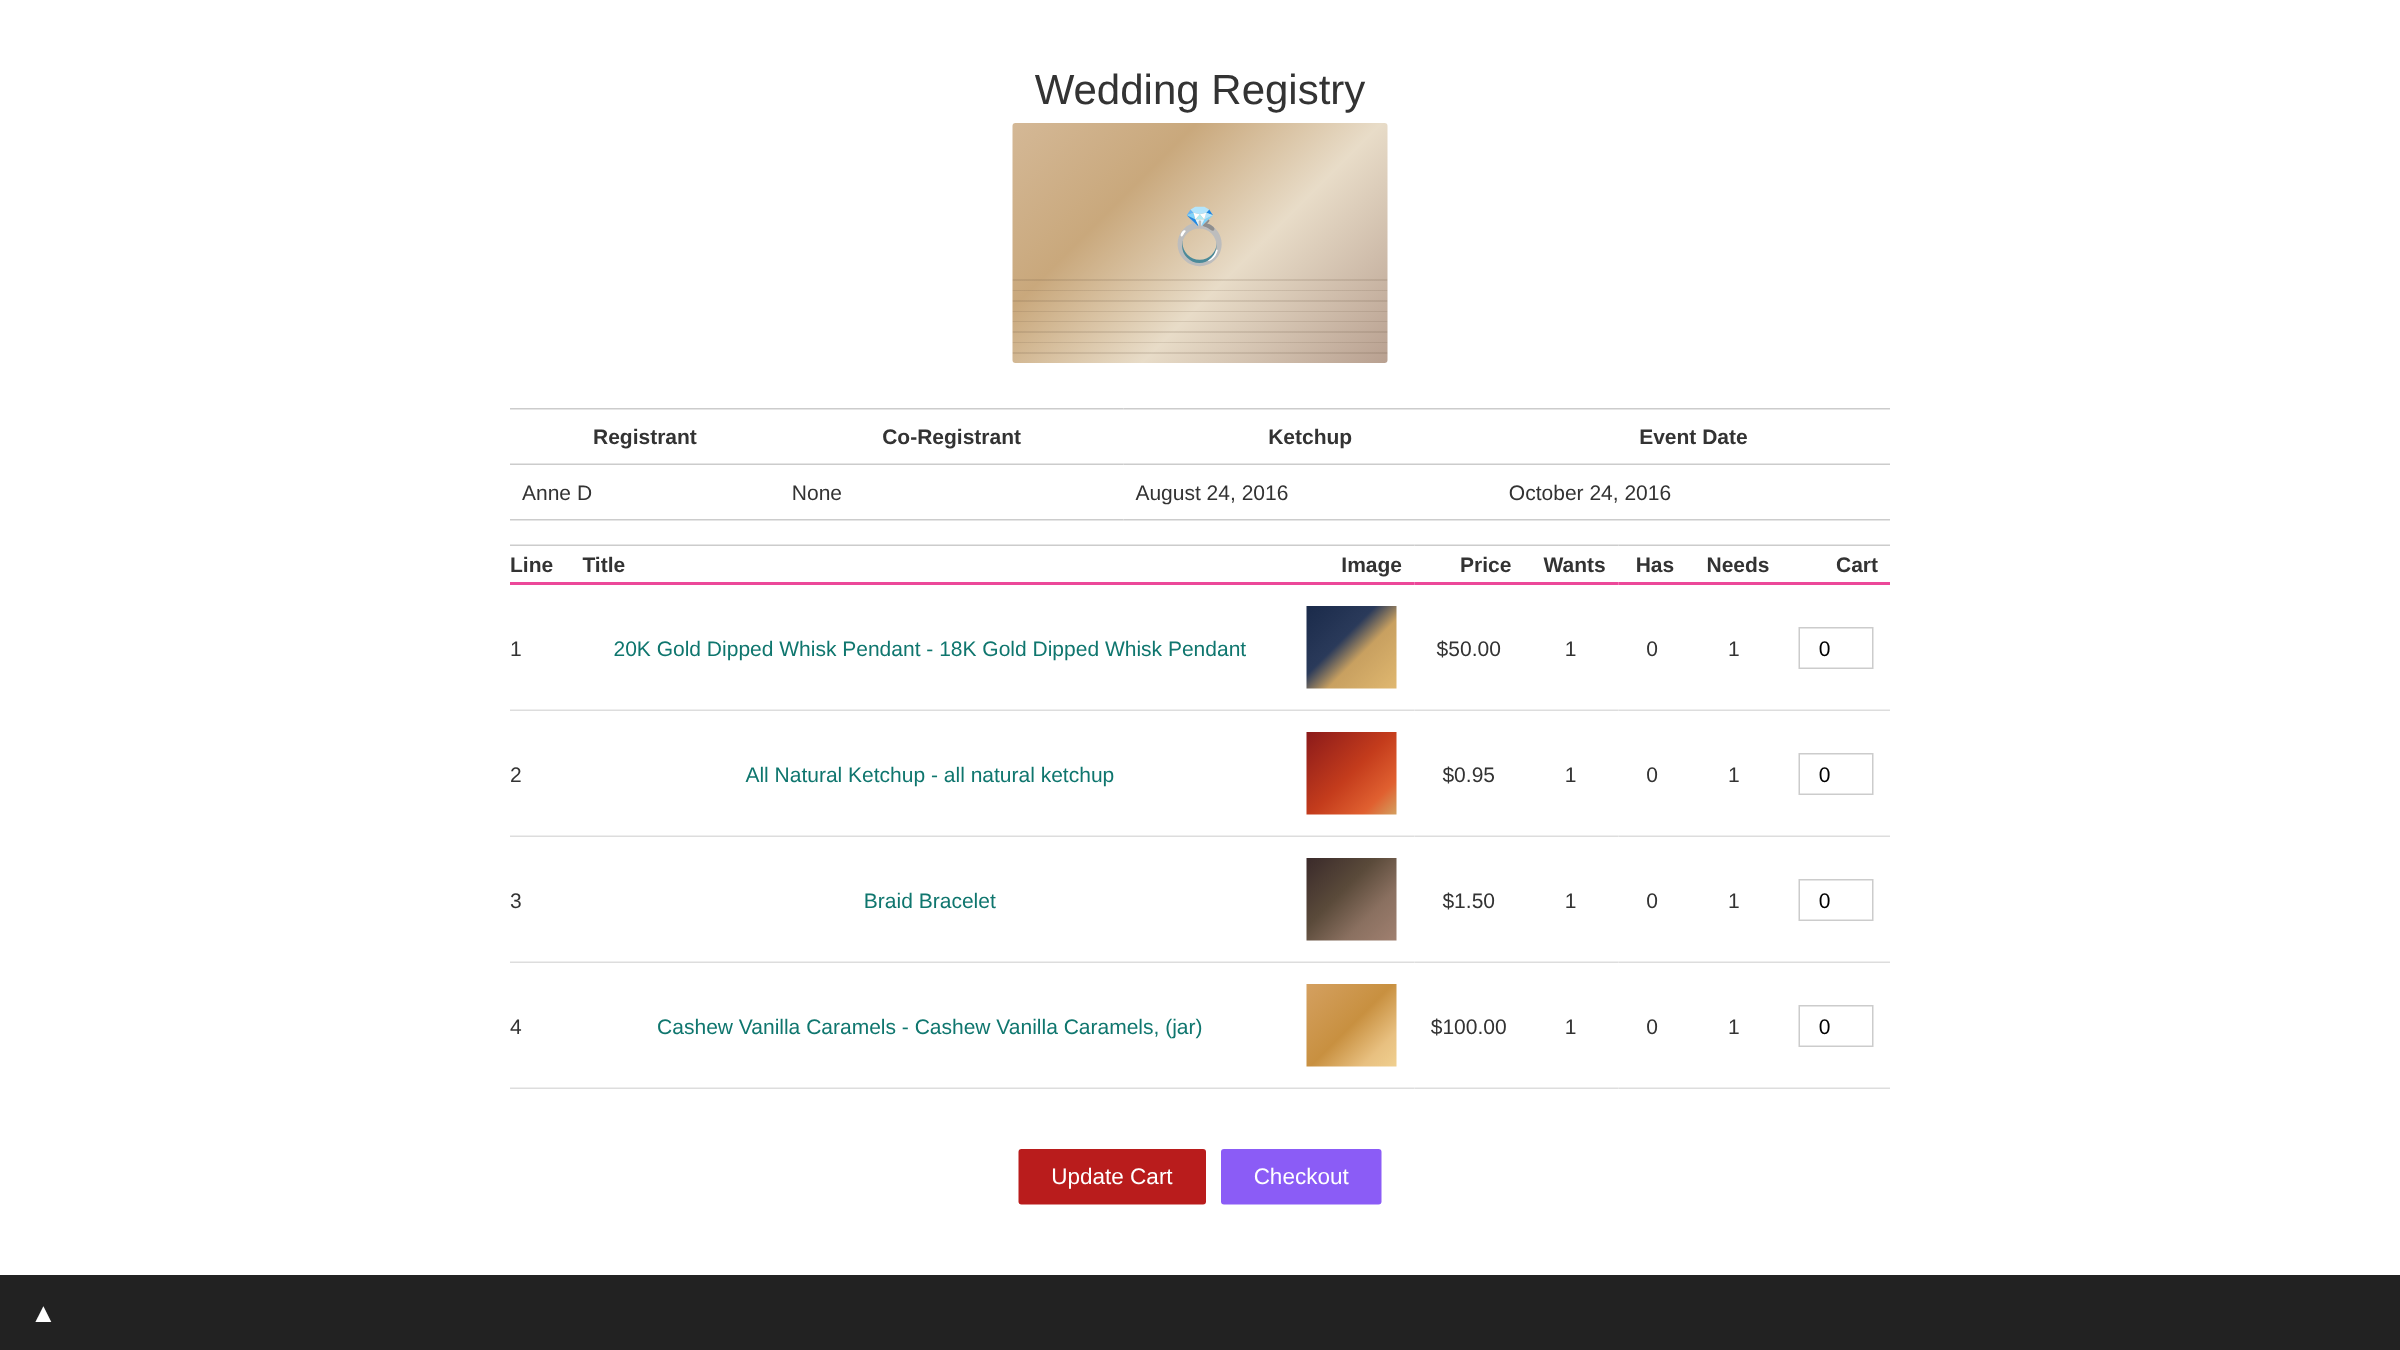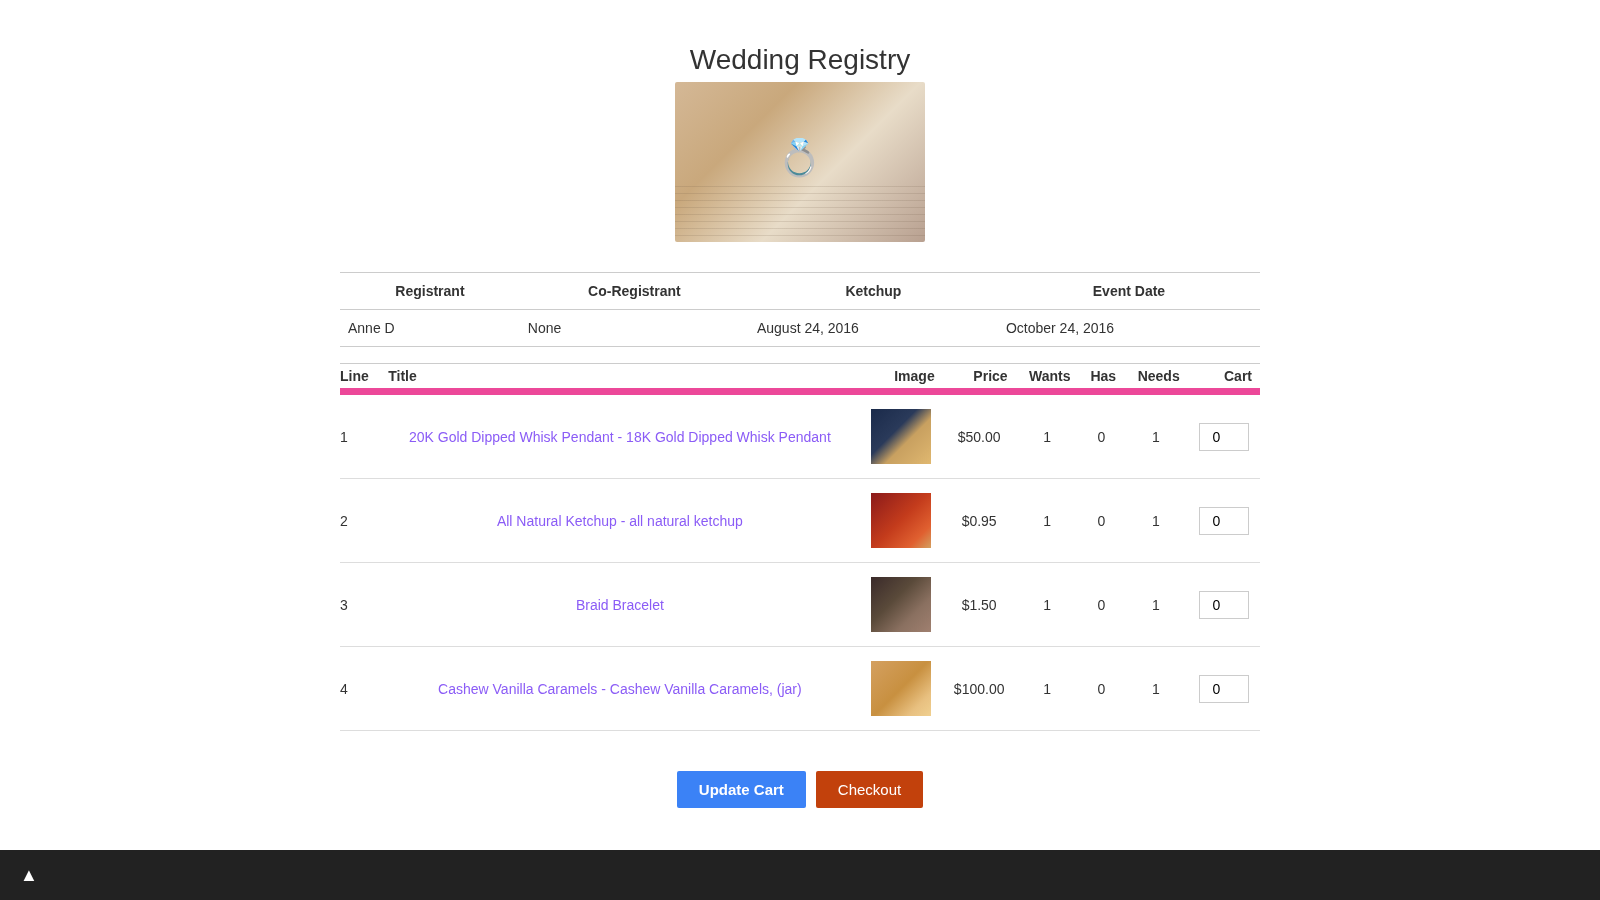--- a/index.html
+++ b/index.html
@@ -91,21 +91,21 @@
     .products-table {
       width: 100%;
       border-collapse: collapse;
       margin-bottom: 20px;
     }
     .products-table th {
       font-weight: 600;
       font-size: 14px;
       padding: 4px 8px;
       border-top: 1px solid #ccc;
-      border-bottom: 7px solid #ec4899;
+      border-bottom: 2px solid #ec4899;
       color: #333;
     }
     .products-table th:first-child {
       text-align: left;
       padding-left: 0;
     }
     .products-table th.col-title {
       text-align: left;
     }
     .products-table th.col-right {
@@ -118,21 +118,21 @@
       border-bottom: 1px solid #ddd;
       color: #333;
       text-align: center;
       vertical-align: middle;
     }
     .products-table td.col-line {
       text-align: left;
       padding-left: 0;
     }
     .product-link {
-      color: #8b5cf6;
+      color: #0f766e;
       text-decoration: none;
       cursor: pointer;
     }
     
     .thumb-gold {
       width: 60px;
       height: 55px;
       background: linear-gradient(135deg, #1a2a4a 0%, #2a3a5a 40%, #c8a060 60%, #e0b870 100%);
       display: inline-block;
       vertical-align: middle;
@@ -168,31 +168,30 @@
       font-size: 14px;
       padding: 2px 4px;
     }
     .buttons-row {
       display: flex;
       justify-content: center;
       gap: 10px;
       padding: 20px 0;
     }
     .btn-update {
-      background-color: #3b82f6;
+      background-color: #b91c1c;
       color: #fff;
       border: none;
       padding: 10px 22px;
       font-size: 15px;
       cursor: pointer;
       border-radius: 2px;
-      font-weight: bold;
     }
     .btn-checkout {
-      background-color: #c2410c;
+      background-color: #8b5cf6;
       color: #fff;
       border: none;
       padding: 10px 22px;
       font-size: 15px;
       cursor: pointer;
       border-radius: 2px;
     }
     .bottom-bar {
       position: fixed;
       bottom: 0;

